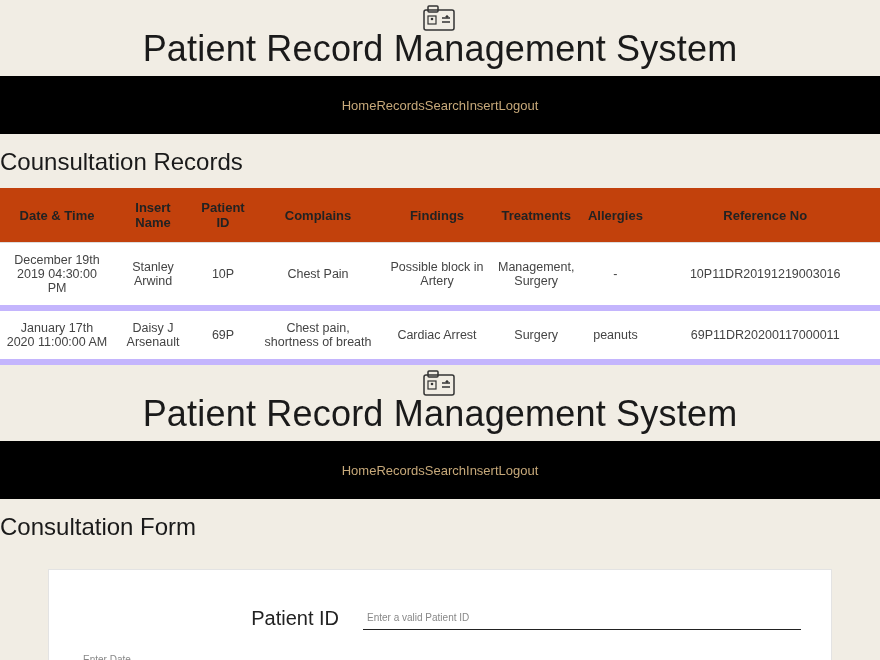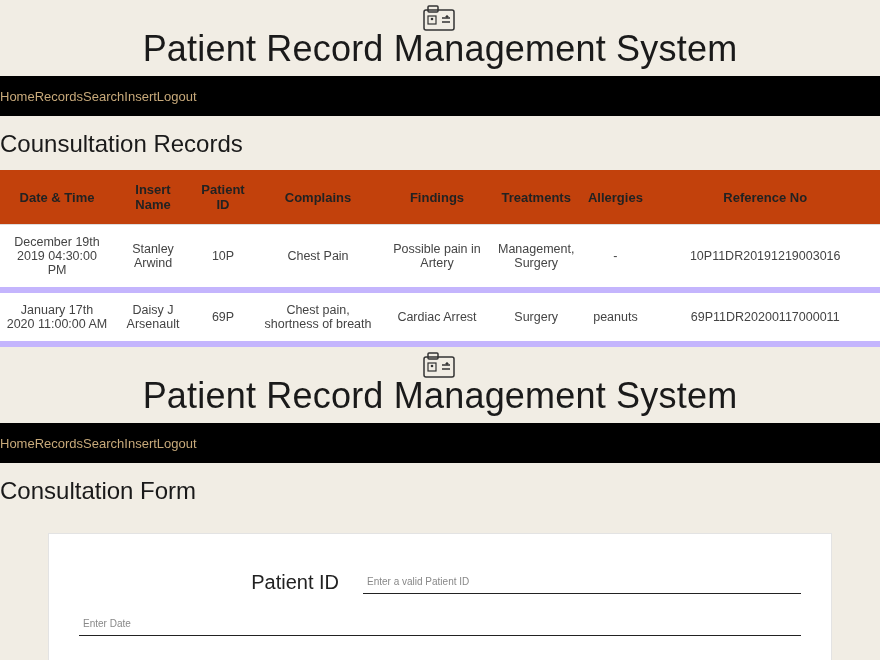--- a/index.html
+++ b/index.html
@@ -24,23 +24,23 @@
     font-size: 36px;
     font-weight: 400;
     letter-spacing: 0.2px;
     font-family: "Arial Narrow", Arial, sans-serif;
     color: #1a1a1a;
     margin-top: -8px;
   }
   .navbar {
     background: #000;
     display: flex;
-    justify-content: flex-start;
+    justify-content: center;
     align-items: center;
-    height: 40px;
+    height: 58px;
     margin-top: 6px;
   }
   .nav-link {
     color: #c7a97a;
     font-size: 13px;
     cursor: pointer;
     font-family: Arial, sans-serif;
   }
   .section-title {
     text-align: left;
@@ -146,21 +146,21 @@
         <th style="width:70px">Allergies</th>
         <th>Reference No</th>
       </tr>
     </thead>
     <tbody>
       <tr>
         <td>December 19th 2019 04:30:00 PM</td>
         <td>Stanley Arwind</td>
         <td>10P</td>
         <td>Chest Pain</td>
-        <td>Possible pain in Artery</td>
+        <td>Possible block in Artery</td>
         <td>Management, Surgery</td>
         <td>-</td>
         <td>10P11DR20191219003016</td>
       </tr>
       <tr>
         <td>January 17th 2020 11:00:00 AM</td>
         <td>Daisy J Arsenault</td>
         <td>69P</td>
         <td>Chest pain, shortness of breath</td>
         <td>Cardiac Arrest</td>

